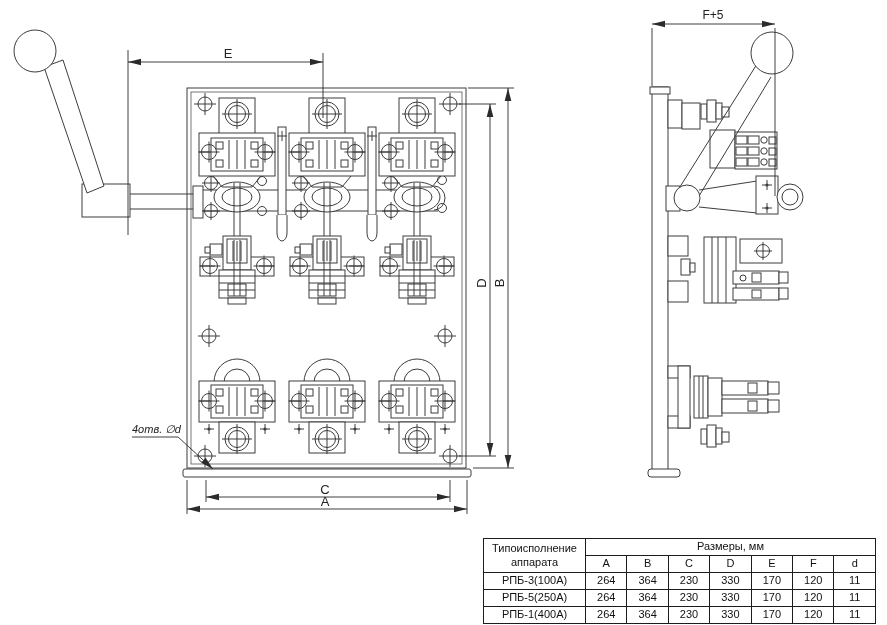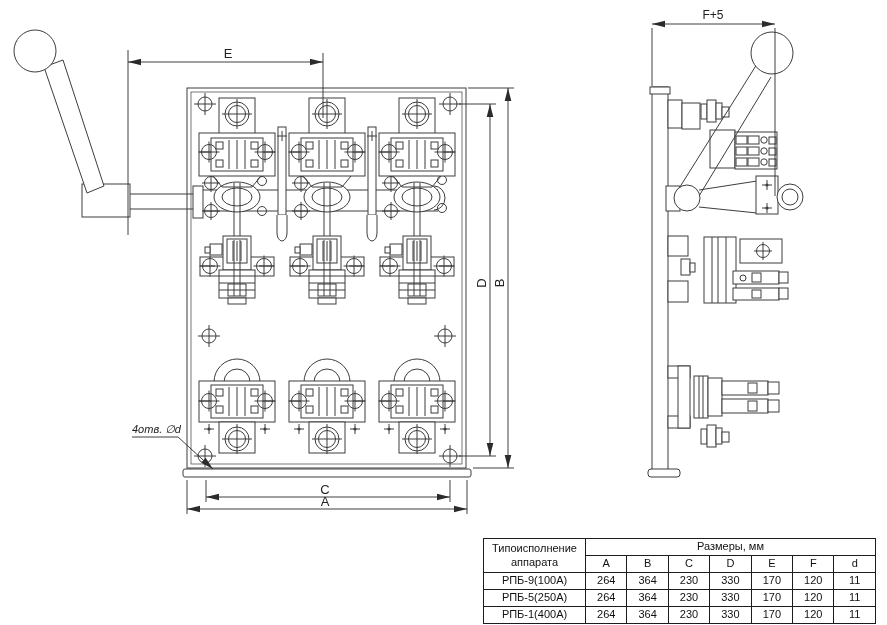--- a/index.html
+++ b/index.html
@@ -335,21 +335,21 @@
     <tr>
       <th>A</th>
       <th>B</th>
       <th>C</th>
       <th>D</th>
       <th>E</th>
       <th>F</th>
       <th>d</th>
     </tr>
     <tr>
-      <td>РПБ-9(100А)</td>
+      <td>РПБ-3(100А)</td>
       <td>264</td>
       <td>364</td>
       <td>230</td>
       <td>330</td>
       <td>170</td>
       <td>120</td>
       <td>11</td>
     </tr>
     <tr>
       <td>РПБ-5(250А)</td>

